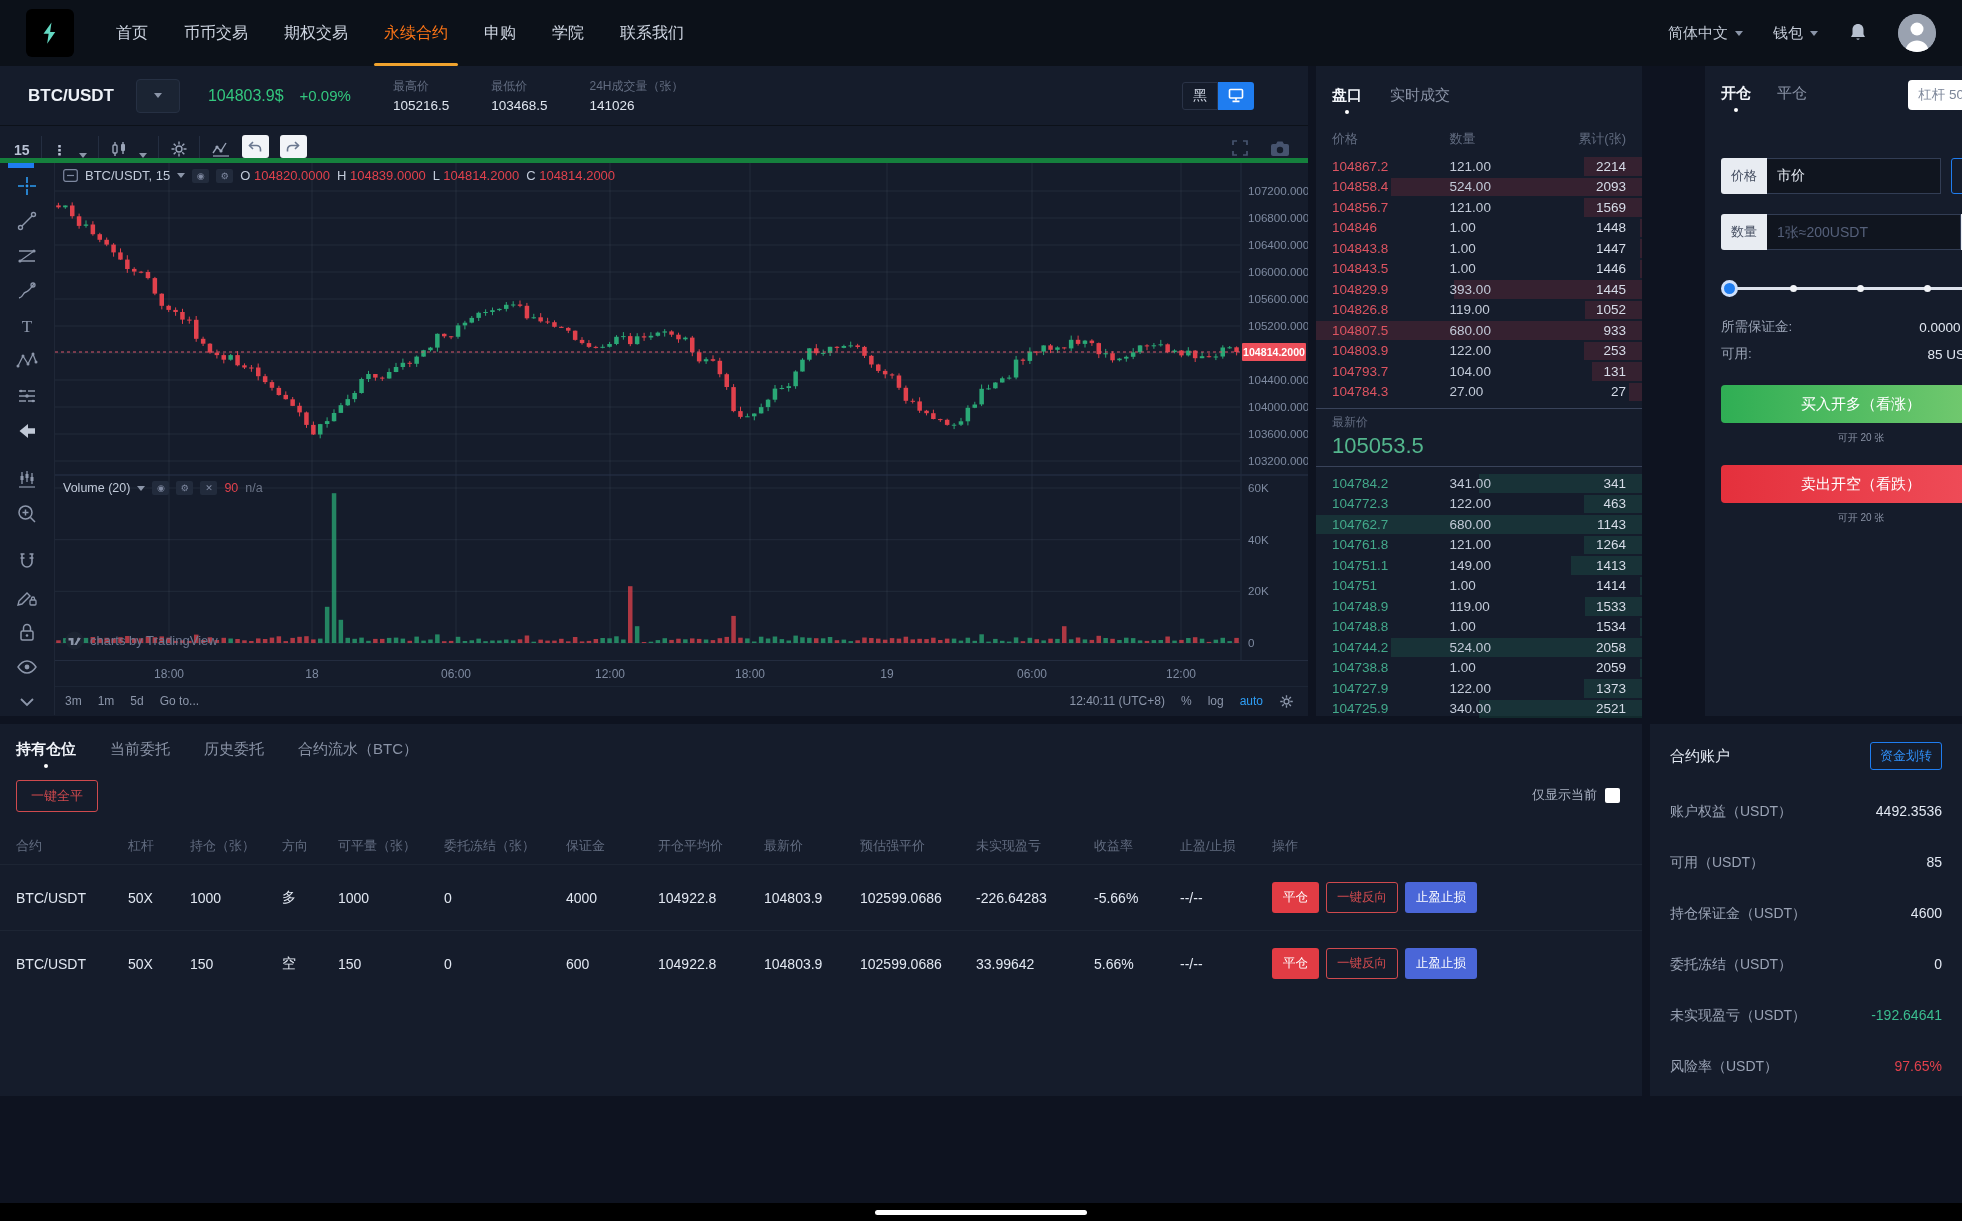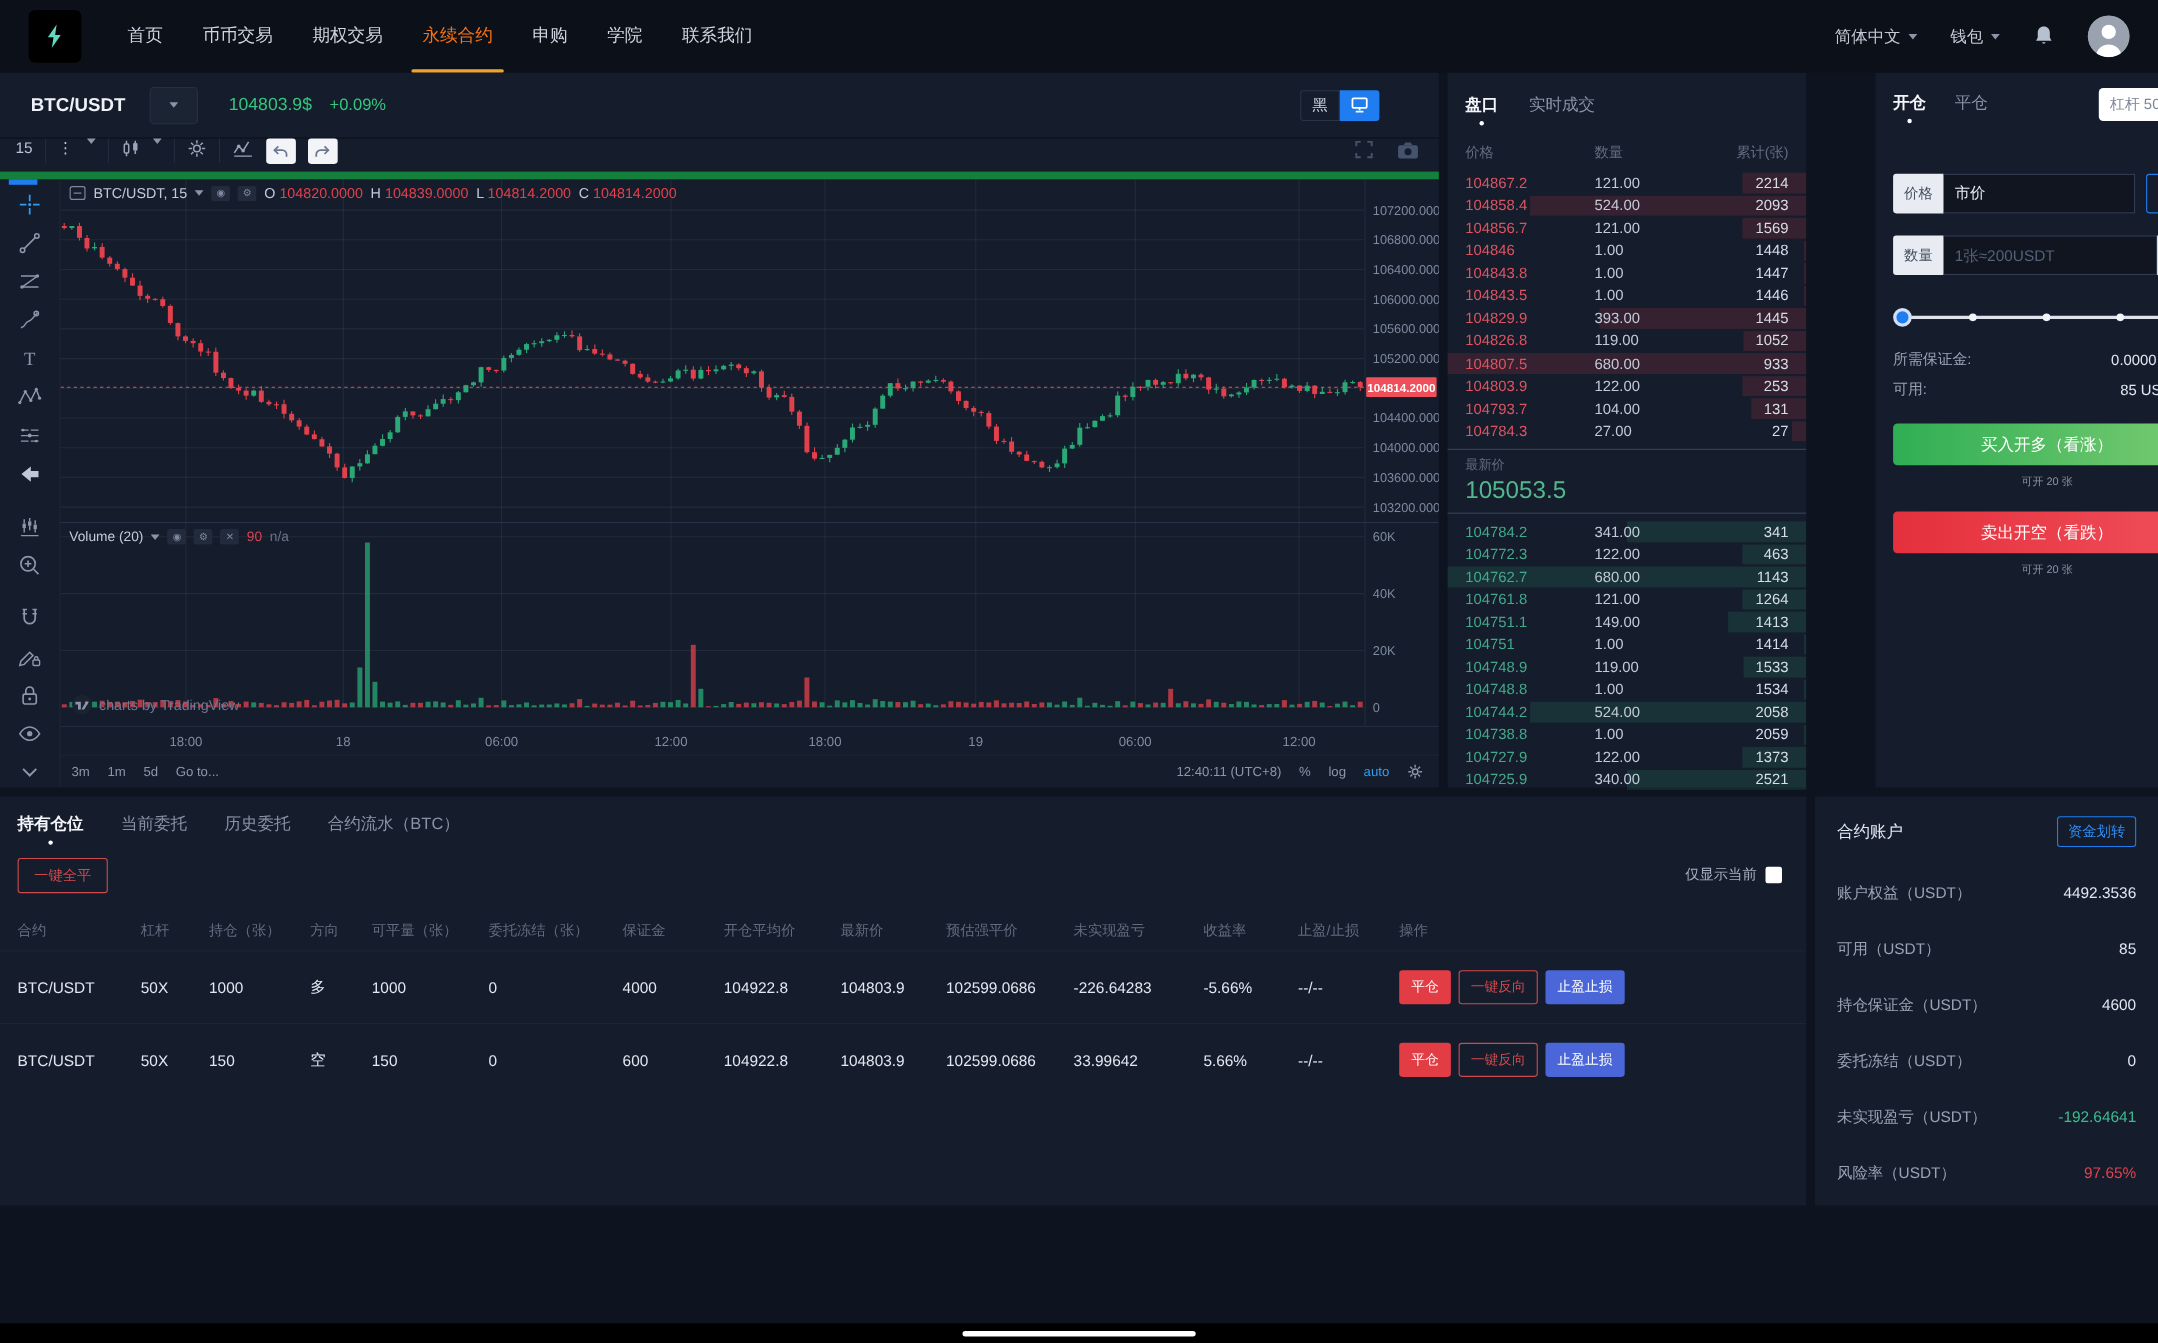--- a/index.html
+++ b/index.html
@@ -34,21 +34,21 @@
   .chg { font-size:15px; color:#33c77e; margin-left:16px; }
   .stat { margin-left:42px; }
   .stat .lb { font-size:12px; color:#626c80; margin-bottom:3px; }
   .stat .vl { font-size:13.5px; color:#dfe5ef; }
   .theme-group { margin-left:auto; margin-right:26px; display:flex; }
   .theme-btn { width:36px; height:28px; border:1px solid #2a3347; color:#cfd6e4; font-size:14px; display:flex; align-items:center; justify-content:center; border-radius:3px 0 0 3px; cursor:pointer; background:transparent; }
   .screen-btn { width:36px; height:28px; background:#1f7df0; border-radius:0 3px 3px 0; display:flex; align-items:center; justify-content:center; cursor:pointer; }
 
   
   .chart-wrap { position:relative; height:589px; }
-  .chart-toolbar { height:37px; border-bottom:7px solid #15803d; display:flex; align-items:flex-start; padding:0 14px; gap:11px; }
+  .chart-toolbar { height:37px; border-bottom:5px solid #15803d; display:flex; align-items:flex-end; padding:0 14px; gap:11px;font-weight:bold; }
   .ct-item { color:#b9c2d4; font-size:14px; cursor:pointer; display:flex; align-items:center; }
   .ct-sep { width:1px; height:22px; background:#242e41; }
   .white-btn { width:27px; height:23px; background:#f2f4f8; border-radius:3px; display:flex; align-items:center; justify-content:center; cursor:pointer; }
   .ct-right { margin-left:auto; display:flex; gap:20px; align-items:center; padding-right:4px; }
   .loading-bar { position:absolute; left:8px; top:37px; width:26px; height:5px; background:#1f7df0; z-index:6; }
   .chart-content { display:flex; height:552px; }
   .draw-toolbar { width:55px; display:flex; flex-direction:column; align-items:center; padding-top:12px; gap:13px; border-right:1px solid #1f2737; }
   .dt-icon { width:26px; height:26px; display:flex; align-items:center; justify-content:center; cursor:pointer; color:#8d97ab; }
   .dt-div { width:30px; height:1px; background:#242e41; }
   .chart-main { flex:1; display:flex; flex-direction:column; position:relative; }
@@ -180,20 +180,34 @@
   </div>
 
   <div class="panel col-chart">
     <div class="symbol-bar">
       <span class="pair">BTC/USDT</span>
       <div class="pair-drop">
           <span class="caret"></span>
         </div>
       <span class="px">104803.9$</span>
       <span class="chg">+0.09%</span>
+      <div id="symbol-stats" style="display:flex;">
+          <div class="stat">
+            <div class="lb">最高价</div>
+            <div class="vl">105216.5</div>
+          </div>
+          <div class="stat">
+            <div class="lb">最低价</div>
+            <div class="vl">103468.5</div>
+          </div>
+          <div class="stat">
+            <div class="lb">24H成交量（张）</div>
+            <div class="vl">141026</div>
+          </div>
+        </div>
       <div class="theme-group">
         <div class="theme-btn">黑</div>
         <div class="screen-btn">
           <svg width="16" height="15" viewBox="0 0 16 15">
             <rect x="1.5" y="1.5" width="13" height="8.5" rx="1" fill="none" stroke="#fff" stroke-width="1.6"></rect>
             <path d="M8 10v2.2 M4.5 13.4h7" stroke="#fff" stroke-width="1.6"></path>
           </svg>
         </div>
       </div>
     </div>

